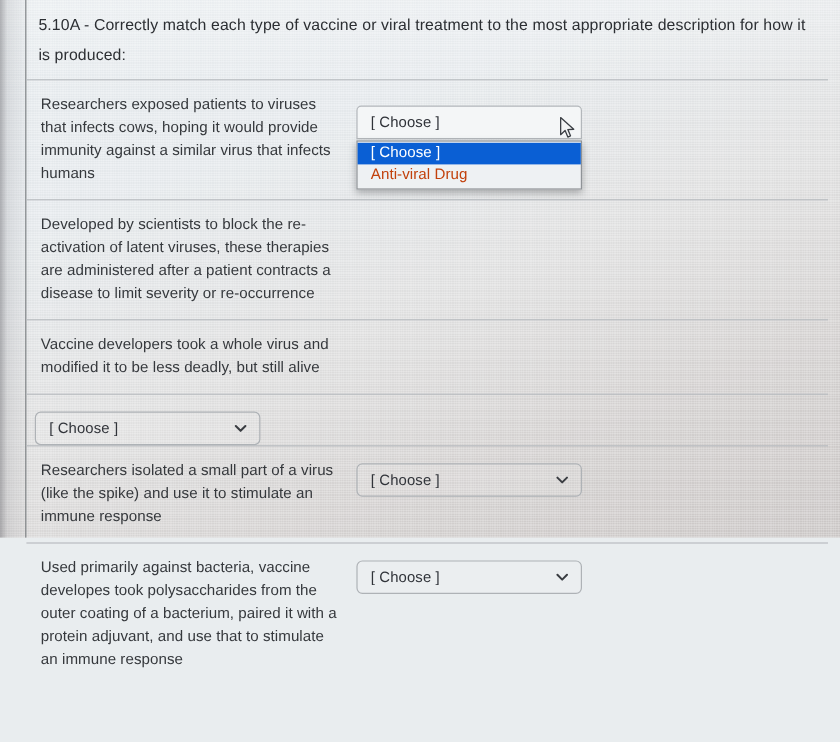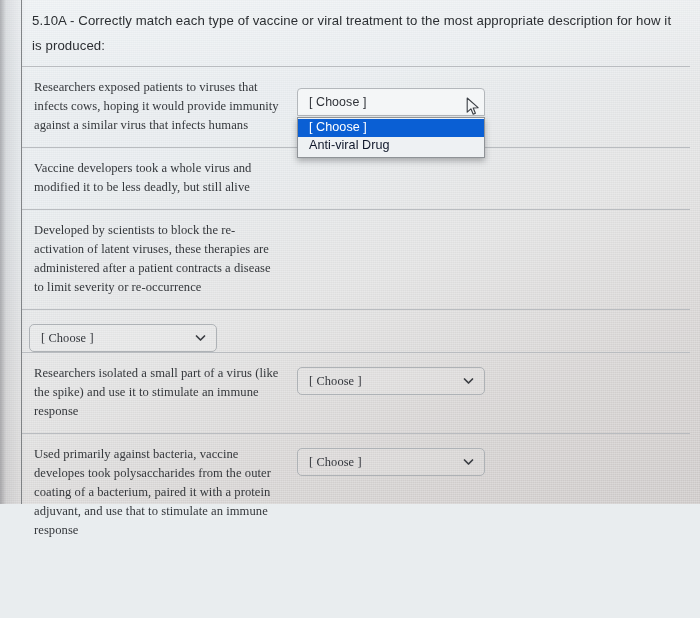--- a/index.html
+++ b/index.html
@@ -10,21 +10,21 @@
     width: 700px;
     height: 618px;
     overflow: hidden;
     font-family: "Liberation Sans", sans-serif;
     background: #e9edef;
   }
 
   #page {
     position: relative;
     width: 700px;
-    height: 504px;
+    height: 448px;
     background:
       linear-gradient(160deg,
         rgba(233,238,241,1) 0%,
         rgba(232,236,239,1) 28%,
         rgba(226,226,226,1) 55%,
         rgba(214,211,210,1) 78%,
         rgba(206,202,201,1) 100%);
   }
 
   
@@ -83,21 +83,20 @@
     left: 22px;
     top: 66px;
     width: 668px;
   }
 
   .row {
     position: relative;
     border-top: 1px solid #b9bcc0;
     box-sizing: border-box;
     padding: 0;
-    font-family: Liberation Serif, serif;
   }
 
   .row-inner {
     position: relative;
     display: flex;
     align-items: flex-start;
   }
 
   .desc {
     width: 268px;
@@ -172,21 +171,21 @@
     margin-top: 1px;
     box-sizing: border-box;
     border: 1px solid #8f9397;
     background: #eef1f3;
     box-shadow: 0 3px 6px rgba(60,62,66,.38);
     padding: 1px 0 3px 0;
   }
   .dd-item {
     font-size: 12.6px;
     line-height: 15.6px;
-    color: #0f172a;
+    color: #c2410c;
     padding: 1px 6px 1px 11px;
     white-space: nowrap;
     letter-spacing: .05px;
   }
   .dd-item.selected {
     background: #0a5fd4;
     color: #ffffff;
   }
 
   
@@ -220,33 +219,33 @@
           <div class="ctrl">
             <div class="select-box" style="visibility:hidden;">
               <span class="select-value">[ Choose ]</span>
             </div>
           </div>
         </div>
       </div>
 
       <div class="row">
         <div class="row-inner">
+          <div class="desc">Developed by scientists to block the re-activation of latent viruses, these therapies are administered after a patient contracts a disease to limit severity or re-occurrence</div>
+          <div class="ctrl">
+            <div class="select-box" style="visibility:hidden;">
+              <span class="select-value">[ Choose ]</span>
+
+            </div>
+          </div>
+        </div>
+      </div>
+
+      <div class="row">
+        <div class="row-inner">
           <div class="desc">Vaccine developers took a whole virus and modified it to be less deadly, but still alive</div>
-          <div class="ctrl">
-            <div class="select-box" style="visibility:hidden;">
-              <span class="select-value">[ Choose ]</span>
-
-            </div>
-          </div>
-        </div>
-      </div>
-
-      <div class="row">
-        <div class="row-inner">
-          <div class="desc">Developed by scientists to block the re-activation of latent viruses, these therapies are administered after a patient contracts a disease to limit severity or re-occurrence</div>
           <div class="ctrl">
             <div class="select-box" style="visibility:hidden;">
               <span class="select-value">[ Choose ]</span>
 
             </div>
           </div>
         </div>
       </div>
 
       <div class="row">

